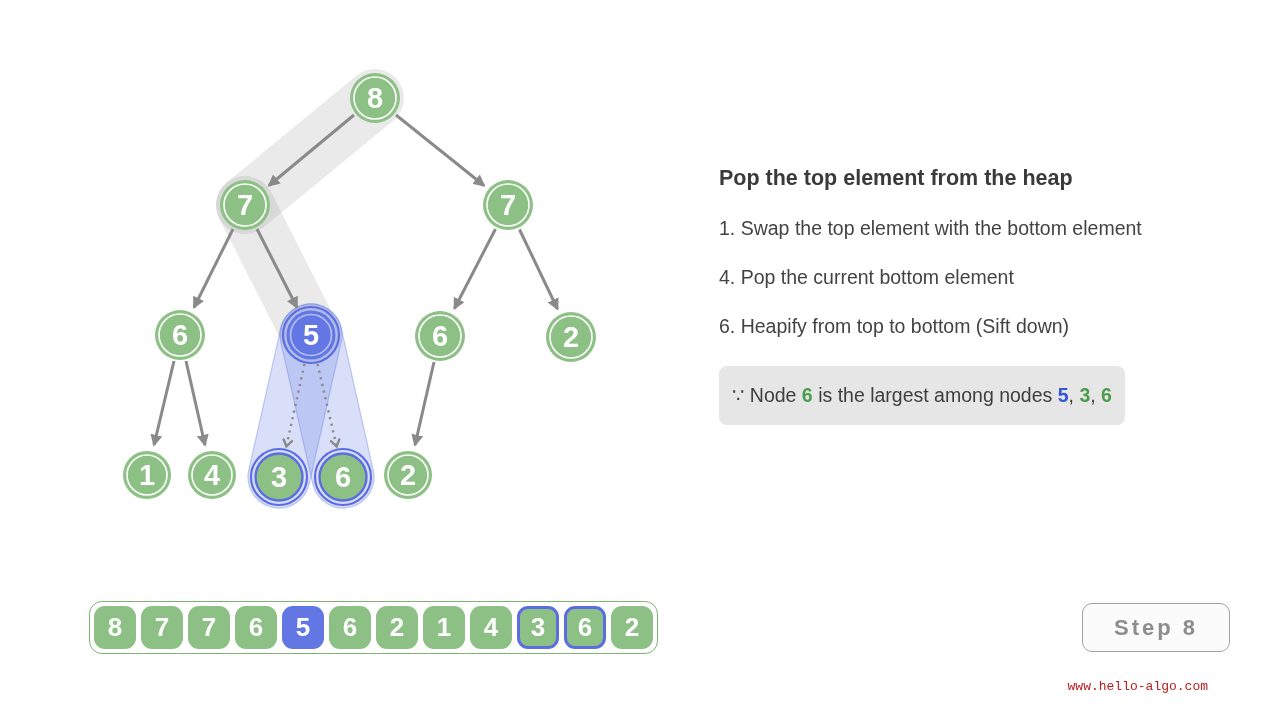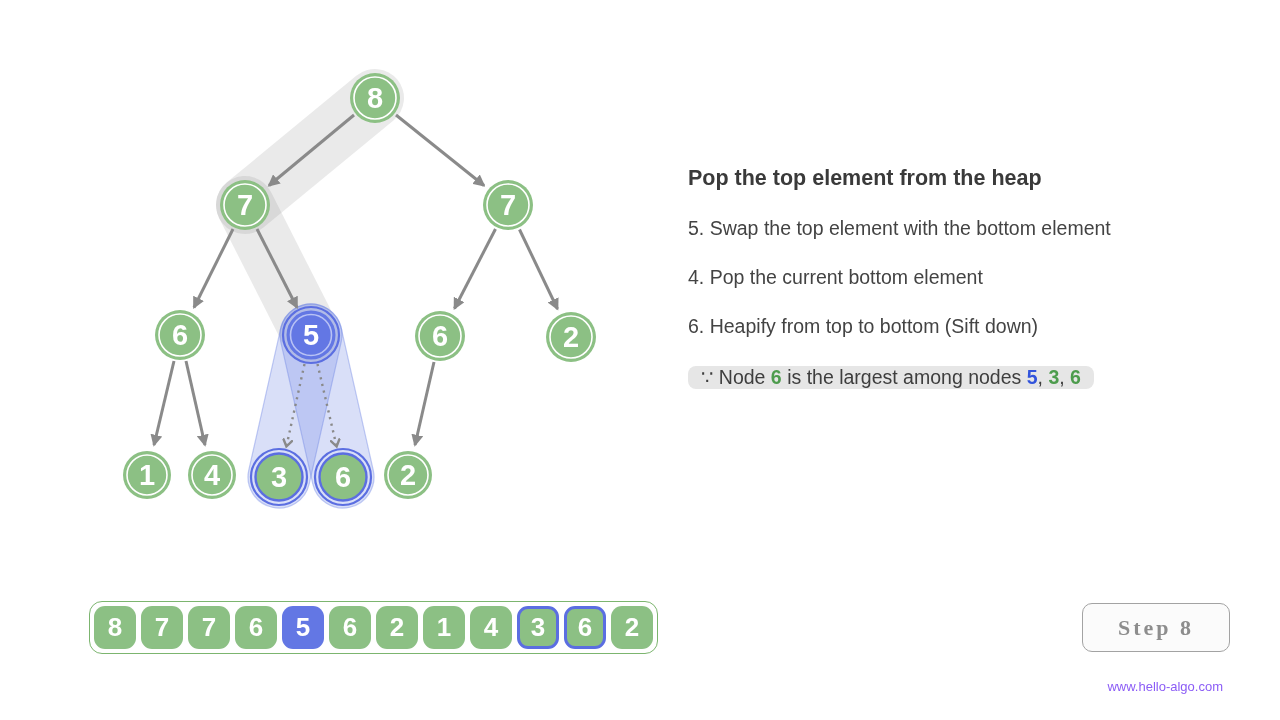--- a/index.html
+++ b/index.html
@@ -24,31 +24,31 @@
   .node-blue-fill { fill: #6377E4; }
   .node-blue-outer { fill: none; stroke: #5B6EE1; stroke-width: 2.2; }
   .node-blue-inner { fill: none; stroke: #B8C2F5; stroke-width: 1.6; }
   .node-outlined { fill: #8CC084; stroke: #5B6EE1; stroke-width: 2.4; }
   .node-label {
     fill: #ffffff; font-family: "Liberation Sans", sans-serif;
     font-size: 29px; font-weight: bold; text-anchor: middle;
   }
 
   
-  .panel { position: absolute; left: 688px; top: 166px; width: 545px; }
+  .panel { position: absolute; left: 719px; top: 166px; width: 545px; }
   .panel-title {
     font-size: 21.5px; font-weight: bold; color: #3A3A3A;
     margin: 0 0 26px 0;
   }
   .panel-step {
     font-size: 19.5px; color: #434343; margin: 0 0 26px 0;
   }
   .note-box {
     display: inline-block; background: #E6E6E6; border-radius: 8px;
-    padding: 0 13px; font-size: 19.5px; color: #3E3E3E; margin-top: 2px;
+    padding: 18px 13px; font-size: 19.5px; color: #3E3E3E; margin-top: 2px;
   }
   .note-green { color: #4D9C4D; font-weight: bold; }
   .note-blue  { color: #3254DC; font-weight: bold; }
 
   
   .array-wrap {
     position: absolute; left: 89px; top: 601px;
     display: inline-flex; gap: 5px;
     padding: 4px; background: #ffffff;
     border: 1.6px solid #7CB56F; border-radius: 13px;
@@ -61,27 +61,27 @@
   }
   .cell.blue { background: #6377E4; }
   .cell.outlined { border: 3px solid #5B6EE1; }
 
   
   .step-badge {
     position: absolute; left: 1082px; top: 603px; width: 148px; height: 49px;
     box-sizing: border-box; background: #FBFBFB;
     border: 1.5px solid #A3A3A3; border-radius: 10px;
     display: flex; align-items: center; justify-content: center;
-    font-family: Liberation Serif, serif;
+    font-family: Liberation Sans, sans-serif;
     font-size: 22px; font-weight: bold; color: #8D8D8D; letter-spacing: 3px;
   }
   .watermark {
-    position: absolute; right: 57px; top: 679px;
-    font-family: Liberation Sans, sans-serif;
-    font-size: 13px; color: #8b5cf6;
+    position: absolute; right: 72px; top: 679px;
+    font-family: Liberation Mono, monospace;
+    font-size: 13px; color: #b91c1c;
   }
 </style>
 </head>
 <body>
 
 <div class="stage">
 
   <svg class="tree-svg" width="700" height="570" viewBox="0 0 700 570">
     <defs>
       <marker id="arrow" viewBox="0 0 10 10" refX="8.5" refY="5" markerWidth="4" markerHeight="4" orient="auto-start-reverse">
@@ -183,21 +183,21 @@
       <g>
         <circle class="node-fill" cx="408" cy="475" r="24"></circle>
         <circle class="node-ring" cx="408" cy="475" r="20"></circle>
         <text class="node-label" x="408" y="485">2</text>
       </g>
     </g>
   </svg>
 
   <div class="panel">
     <p class="panel-title">Pop the top element from the heap</p>
-    <p class="panel-step">5. Swap the top element with the bottom element</p>
+    <p class="panel-step">1. Swap the top element with the bottom element</p>
     <p class="panel-step">4. Pop the current bottom element</p>
     <p class="panel-step">6. Heapify from top to bottom (Sift down)</p>
     <div class="note-box"><span>∵ Node </span><span class="note-green">6</span><span> is the largest among nodes </span><span class="note-blue">5</span><span>, </span><span class="note-green">3</span><span>, </span><span class="note-green">6</span></div>
   </div>
 
   <div class="array-wrap">
     <div class="cell">8</div>
     <div class="cell">7</div>
     <div class="cell">7</div>
     <div class="cell">6</div>

